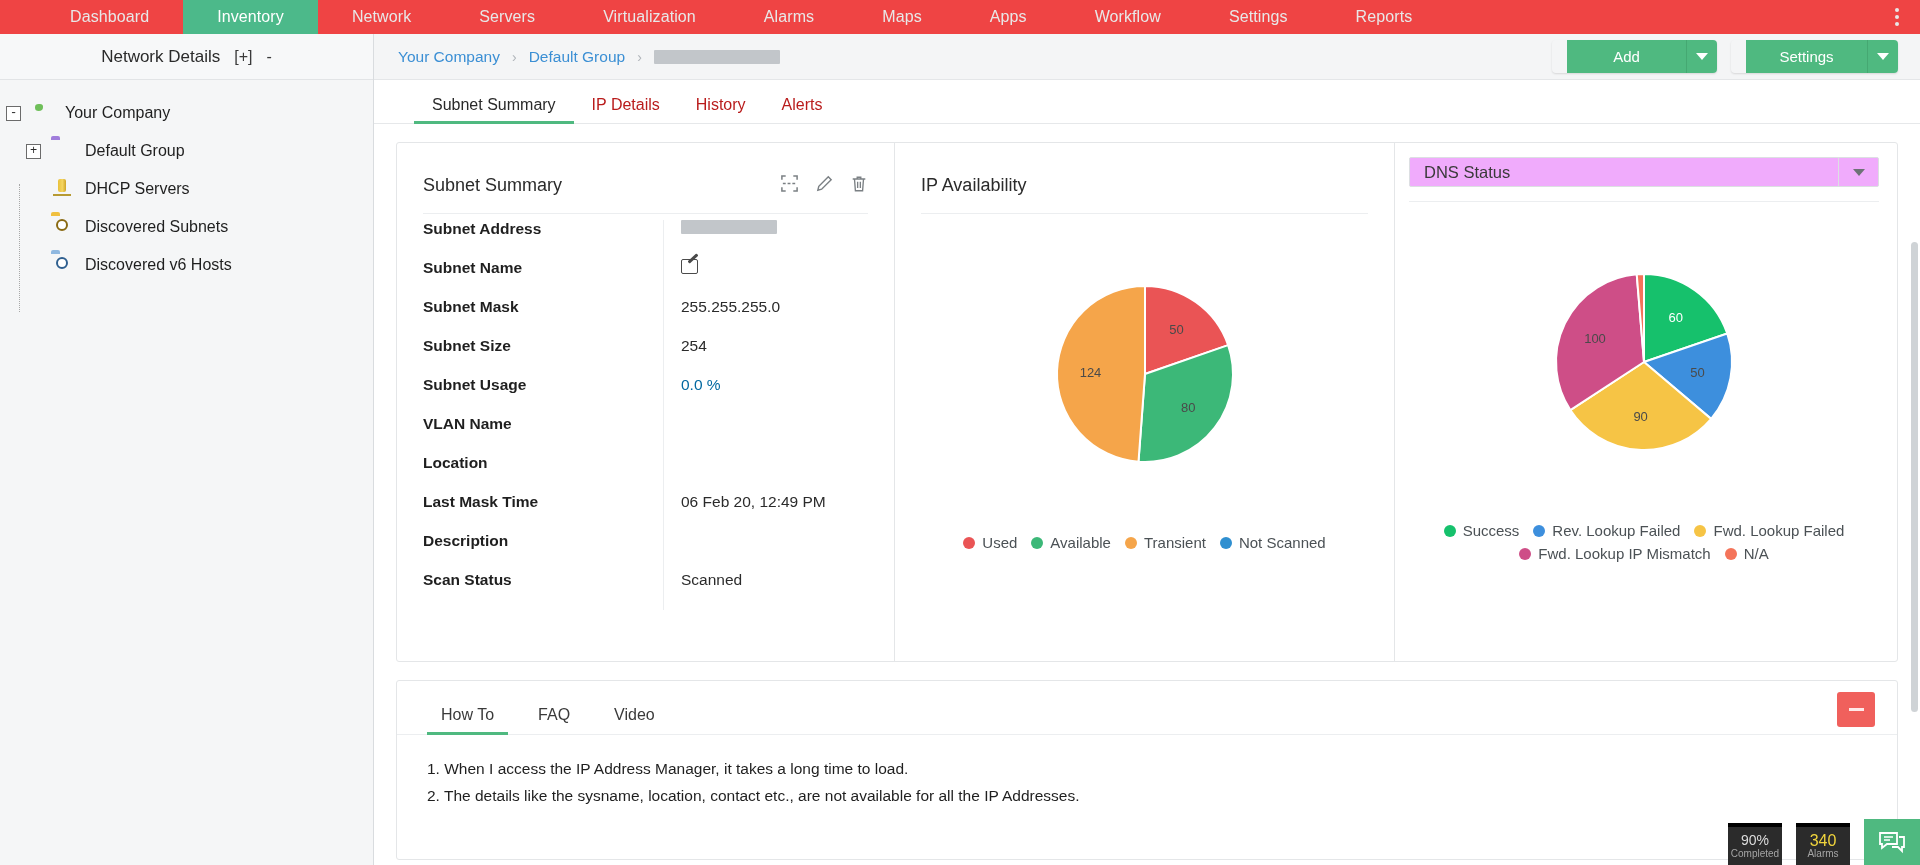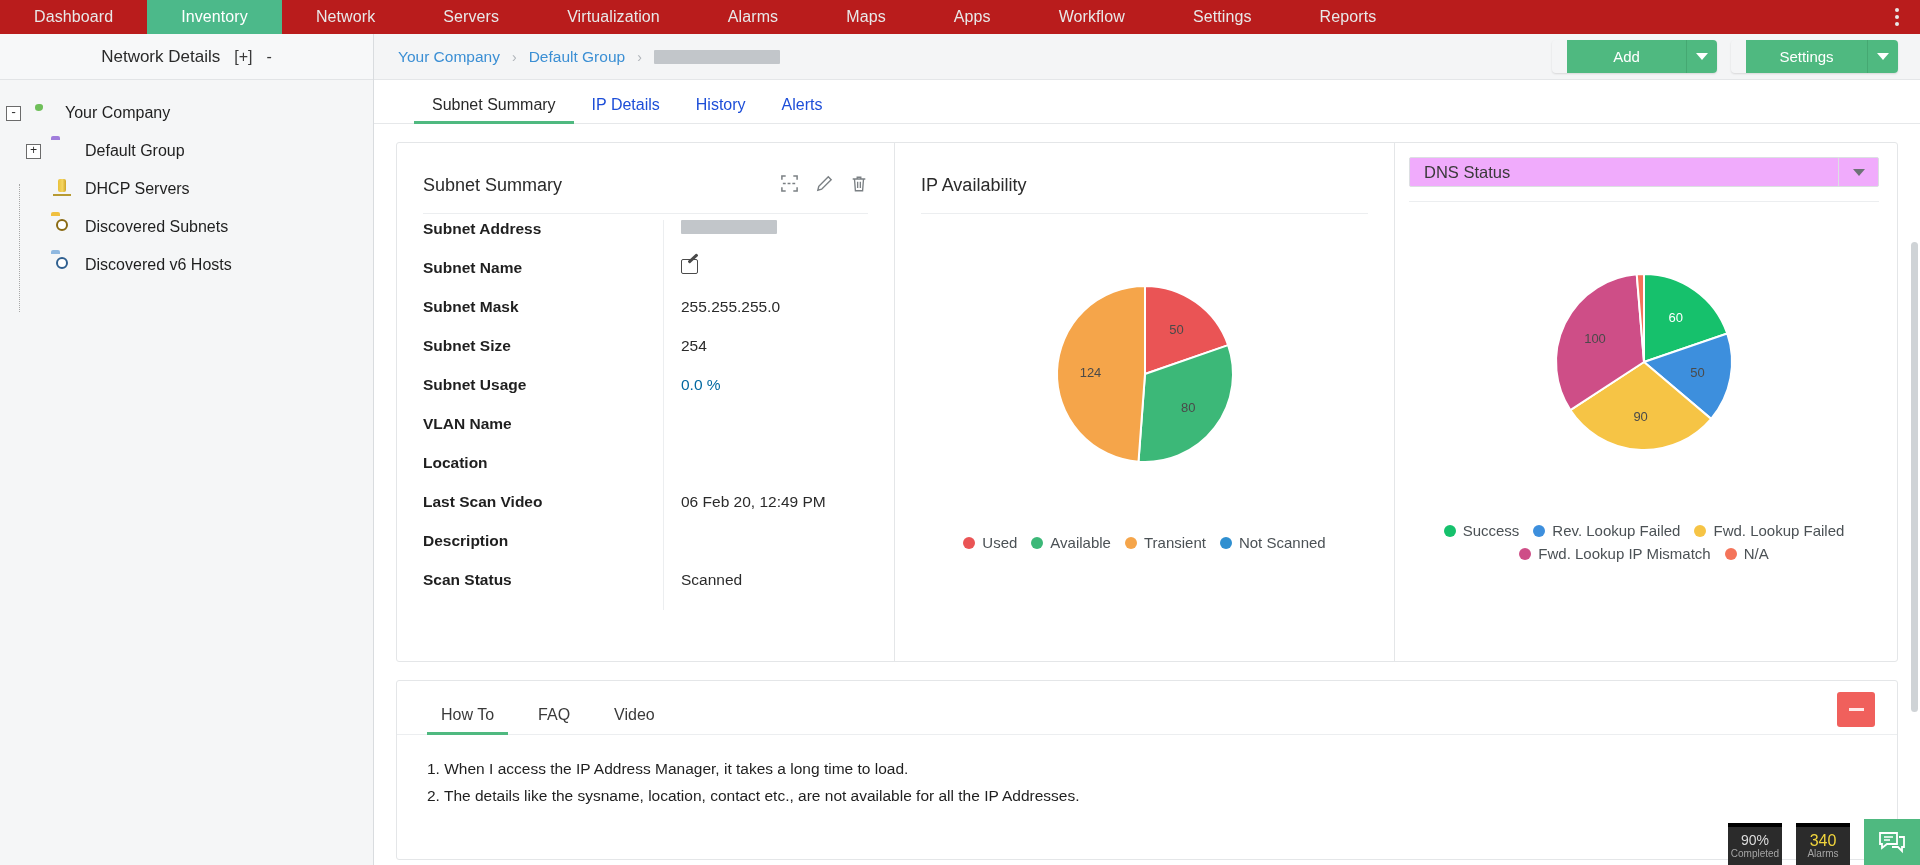--- a/index.html
+++ b/index.html
@@ -6,24 +6,25 @@
   html, body {
     width: 1920px; height: 865px;
     font-family: "Liberation Sans", sans-serif;
     background: #ffffff;
     overflow: hidden;
   }
 
   
   .topnav {
     height: 34px;
-    background: #b91c1c;
+    background: #ef4444;
     display: flex;
     align-items: stretch;
     position: relative;
+    padding-left: 36px;
   }
   .topnav-item {
     color: #e8e8e8;
     font-size: 16px;
     display: flex;
     align-items: center;
     padding: 0 34px;
     cursor: pointer;
     white-space: nowrap;
     letter-spacing: .1px;
@@ -119,21 +120,21 @@
   .btn-main {
     background: #4fb980; color: #fff; font-size: 15px; display: flex; align-items: center;
     justify-content: center; cursor: pointer; border-right: 1px solid #45a872; margin-left: 15px;
   }
   .btn-main.add { width: 120px; }
   .btn-main.settings { width: 122px; }
   .btn-caret { background: #4fb980; width: 30px; display: flex; align-items: center; justify-content: center; cursor: pointer; }
   .caret-dn { width: 0; height: 0; border-left: 6px solid transparent; border-right: 6px solid transparent; border-top: 7px solid #fff; }
 
   .tabbar { height: 44px; display: flex; align-items: flex-end; padding-left: 40px; background:#fff; border-bottom: 1px solid #e6e8ea; }
-  .tab { font-size: 16px; color: #1d4ed8; padding: 0 18px 9px 18px; cursor: pointer; position: relative; }
+  .tab { font-size: 16px; color: #b91c1c; padding: 0 18px 9px 18px; cursor: pointer; position: relative; }
   .tab.active { color: #2a2a2a; }
   .tab.active:after { content:""; position:absolute; left:0; right:0; bottom:-1px; height:3px; background:#4fb980; }
 
   .content { flex: 1; overflow: hidden; padding: 18px 22px 0 22px; background:#fff; position:relative; }
 
   .cards-row { display: flex; border: 1px solid #e4e6e8; border-radius: 3px; background:#fff; height: 520px; }
   .card { position: relative; }
   .card-sep { border-right: 1px solid #e4e6e8; }
   .card-subnet { width: 498px; padding: 20px 26px 0 26px; }
   .card-ip { width: 500px; padding: 20px 26px 0 26px; }
@@ -360,21 +361,21 @@
               <div class="kv-key">VLAN Name</div>
               <div class="kv-val"></div>
             </div>
 
             <div class="kv">
               <div class="kv-key">Location</div>
               <div class="kv-val"></div>
             </div>
 
             <div class="kv">
-              <div class="kv-key">Last Scan Video</div>
+              <div class="kv-key">Last Mask Time</div>
               <div class="kv-val">06 Feb 20, 12:49 PM</div>
             </div>
 
             <div class="kv">
               <div class="kv-key">Description</div>
               <div class="kv-val"></div>
             </div>
 
             <div class="kv">
               <div class="kv-key">Scan Status</div>

